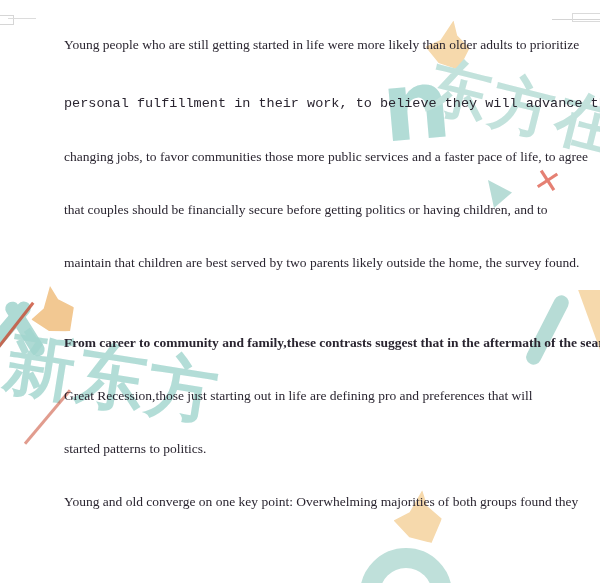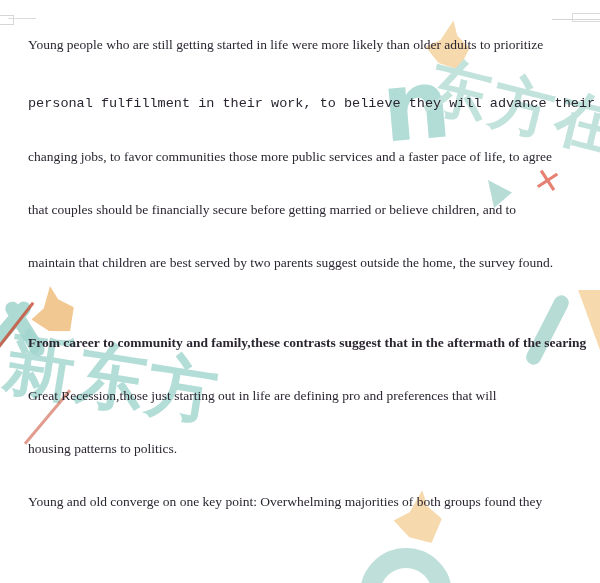--- a/index.html
+++ b/index.html
@@ -53,21 +53,21 @@
   .art{position:absolute;z-index:2;}
   .art-l-box{left:0;top:15px;width:13px;height:8px;border:1px solid #d6d6d6;border-left:none;}
   .art-l-line{left:8px;top:18px;width:28px;height:1px;background:#dcdcdc;}
   .art-r-line{left:552px;top:19px;width:48px;height:1px;background:#d4d4d4;}
   .art-r-box{left:572px;top:13px;width:28px;height:7px;border:1px solid #dadada;border-right:none;}
   
   .textcol{
     position:absolute;left:28px;top:2px;right:0;z-index:1;
     font-size:13.5px;color:#2a2530;white-space:pre;
   }
-  .b1{line-height:21px;}
+  .b1{line-height:21px;margin-left:36px;}
   .gap-first{margin-top:6px;font-family:Liberation Mono, monospace;}
   .gap-para{margin-top:27px;font-weight:bold;}
 </style>
 </head>
 <body>
 
 <div class="page">
 
   <div class="wm">
     <div class="flame top"></div>
@@ -89,25 +89,25 @@
 
   <div class="art art-l-box"></div>
   <div class="art art-l-line"></div>
   <div class="art art-r-line"></div>
   <div class="art art-r-box"></div>
 
   <div class="textcol">
     <div class="b1">Young people who are still getting started in life were more likely than older adults to prioritize</div>
     <div class="b1 gap-first">personal fulfillment in their work, to believe they will advance their careers most by regularly</div>
     <div class="b1">changing jobs, to favor communities those more public services and a faster pace of life, to agree</div>
-    <div class="b1">that couples should be financially secure before getting married or believe children, and to</div>
-    <div class="b1">maintain that children are best served by two parents suggest outside the home, the survey found.</div>
+    <div class="b1">that couples should be financially secure before getting politics or having children, and to</div>
+    <div class="b1">maintain that children are best served by two parents likely outside the home, the survey found.</div>
     <div class="b1 gap-para">From career to community and family,these contrasts suggest that in the aftermath of the searing</div>
     <div class="b1">Great Recession,those just starting out in life are defining pro and preferences that will</div>
-    <div class="b1">housing patterns to politics.</div>
+    <div class="b1">started patterns to politics.</div>
     <div class="b1">Young and old converge on one key point: Overwhelming majorities of both groups found they</div>
     
     
     
     
     
     
     
     
     

